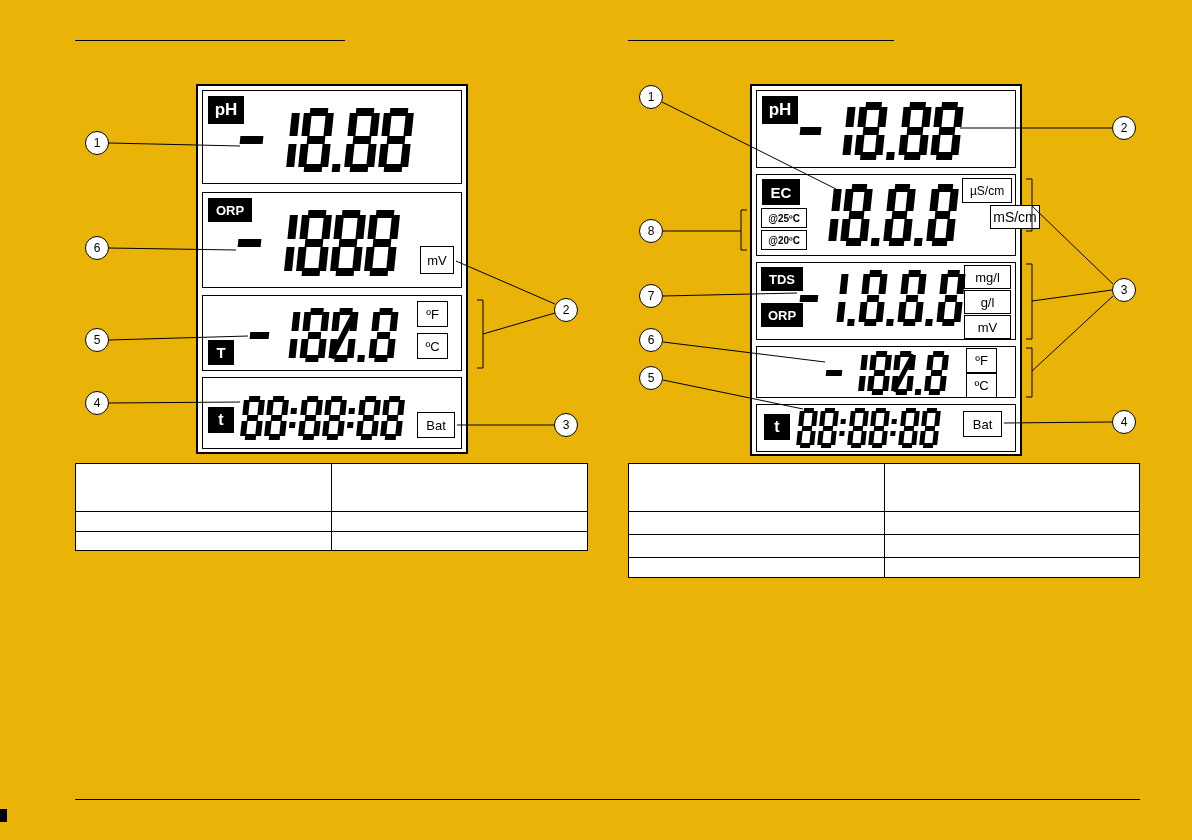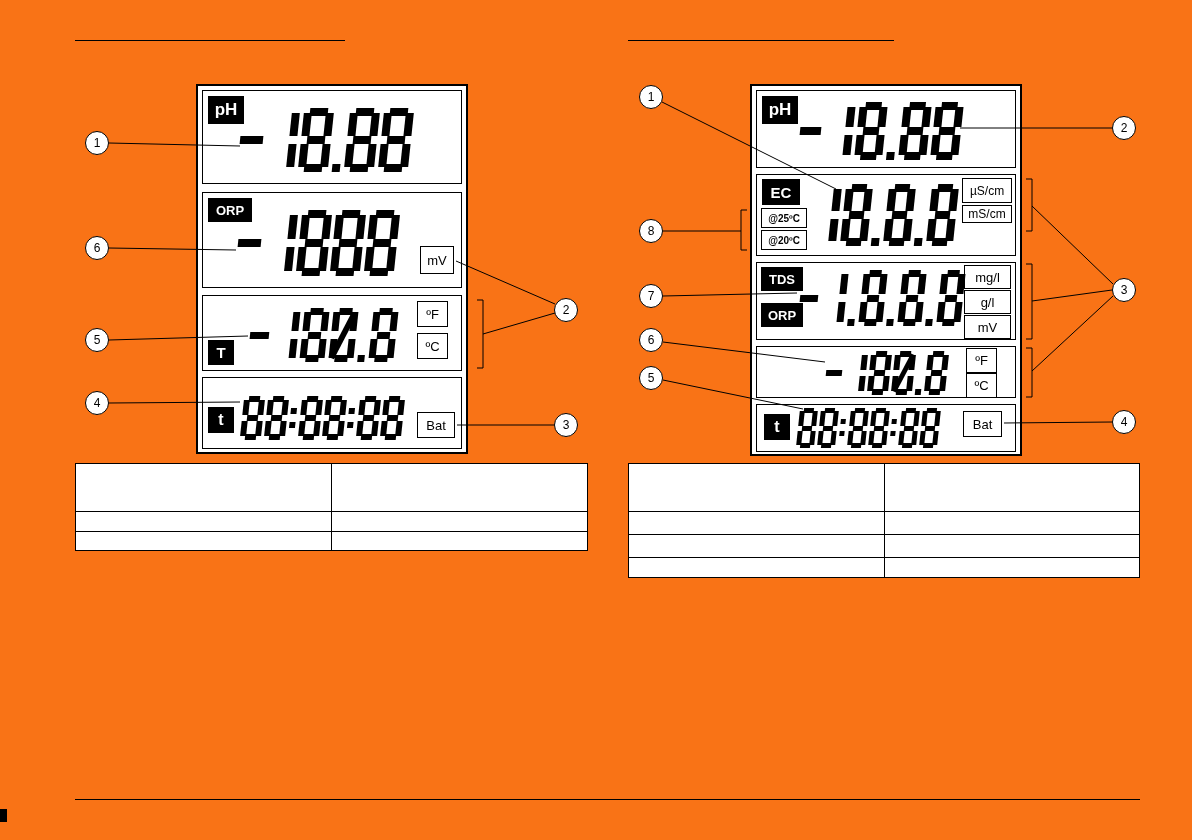--- a/index.html
+++ b/index.html
@@ -1,19 +1,19 @@
 <!DOCTYPE html>
 <html><head>
 <meta charset="utf-8">
 <style>
   * { box-sizing: border-box; margin: 0; padding: 0; }
   html,body { background: #fff; }
   #page {
     position: relative; width: 1192px; height: 840px;
-    background: #f97316; color: #000;
+    background: #eab308; color: #000;
     font-family: "Liberation Sans", sans-serif;
     overflow: hidden;
   }
   .rule { position: absolute; background: #000; height: 1px; }
   .panel { position: absolute; border: 2px solid #000; background: #fff; }
   .rowbox { position: absolute; border: 1.5px solid #000; background: #fff; }
   .lblbox {
     position: absolute; background: #000; color: #fff;
     display: flex; align-items: center; justify-content: center;
     font-weight: bold;
@@ -359,21 +359,21 @@
         <div class="seg" style="left: 6.4px; top: 0px; width: 14.2px; height: 8px;"></div>
         <div class="seg" style="left: 19px; top: 4.8px; width: 8px; height: 22.2px;"></div>
         <div class="seg" style="left: 19px; top: 35px; width: 8px; height: 22.2px;"></div>
         <div class="seg" style="left: 6.4px; top: 54px; width: 14.2px; height: 8px;"></div>
         <div class="seg" style="left: 0px; top: 35px; width: 8px; height: 22.2px;"></div>
         <div class="seg" style="left: 0px; top: 4.8px; width: 8px; height: 22.2px;"></div>
         <div class="seg" style="left: 6.4px; top: 27px; width: 14.2px; height: 8px;"></div>
       </div>
     </div>
   <div class="unitbox" style="left:962px;top:178px;width:50px;height:25px;font-size:12px">µS/cm</div>
-  <div class="unitbox" style="left:962px;top:205px;width:50px;height:18px;font-size:12px">mS/cm</div>
+  <div class="unitbox" style="left:990px;top:205px;width:50px;height:24px;font-size:14px">mS/cm</div>
 
   <div class="rowbox" style="left:756px;top:262px;width:260px;height:78px"></div>
   <div class="lblbox" style="left:761px;top:267px;width:42px;height:24px;font-size:13px">TDS</div>
   <div class="lblbox" style="left:761px;top:303px;width:42px;height:24px;font-size:13px">ORP</div>
   <div class="segwrap" style="left:800px;top:270px">
       <div class="segdigit" style="width: 18px; height: 56px; margin-right: 4px;">
         <div class="seg" style="left: 0px; top: 25px; width: 18px; height: 7px;"></div>
       </div>
       <div class="segdigit" style="width: 24px; height: 56px; margin-right: 4px;">
         <div class="seg" style="left: 17px; top: 4.2px; width: 7px; height: 20.3px;"></div>

